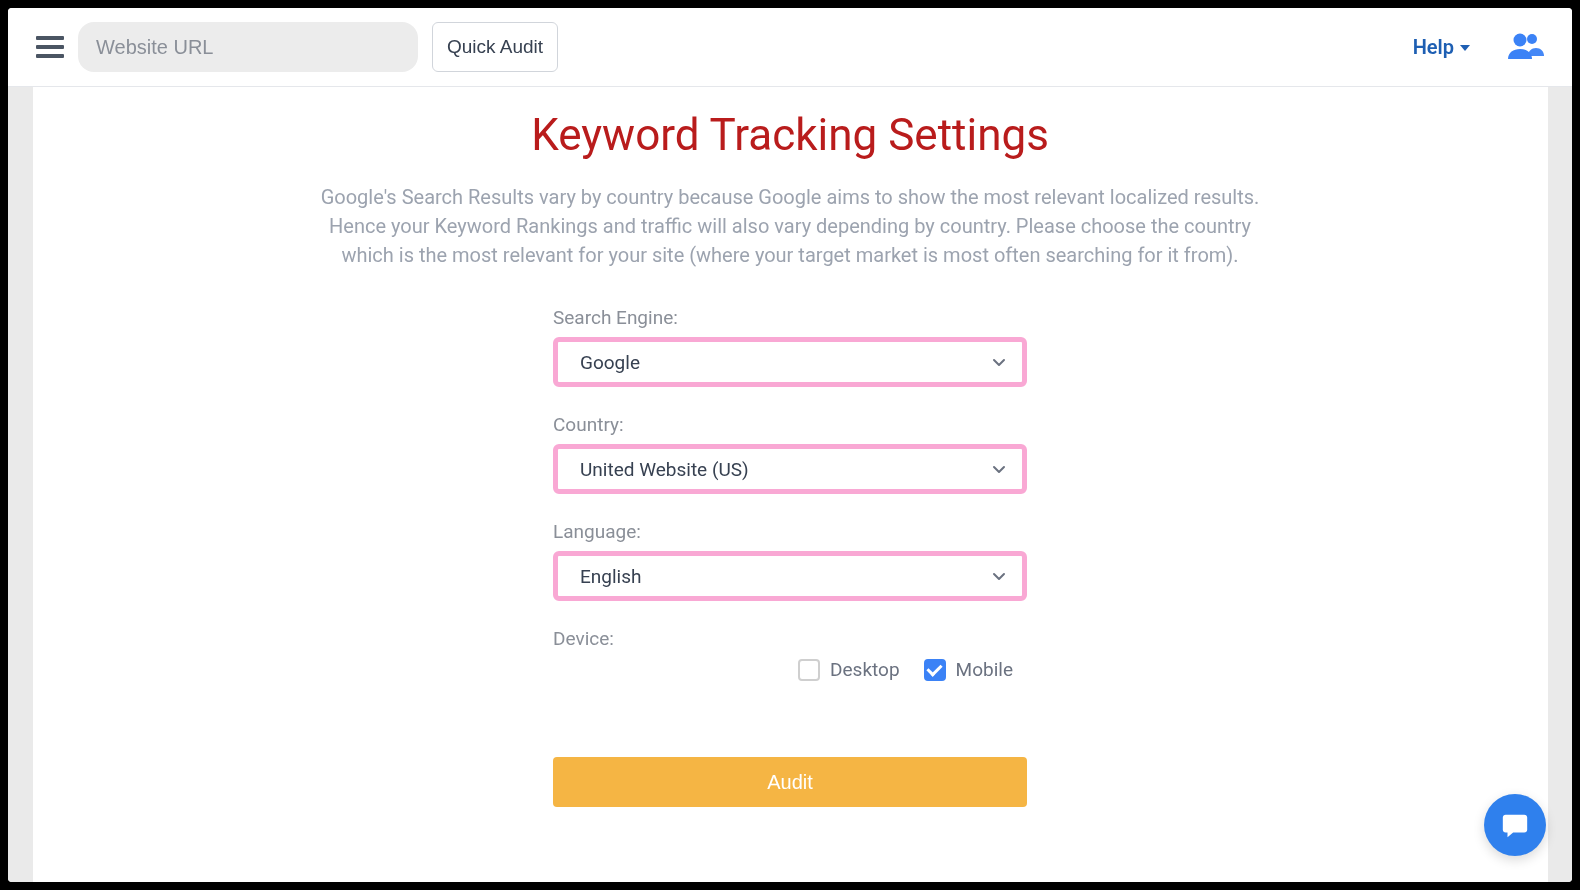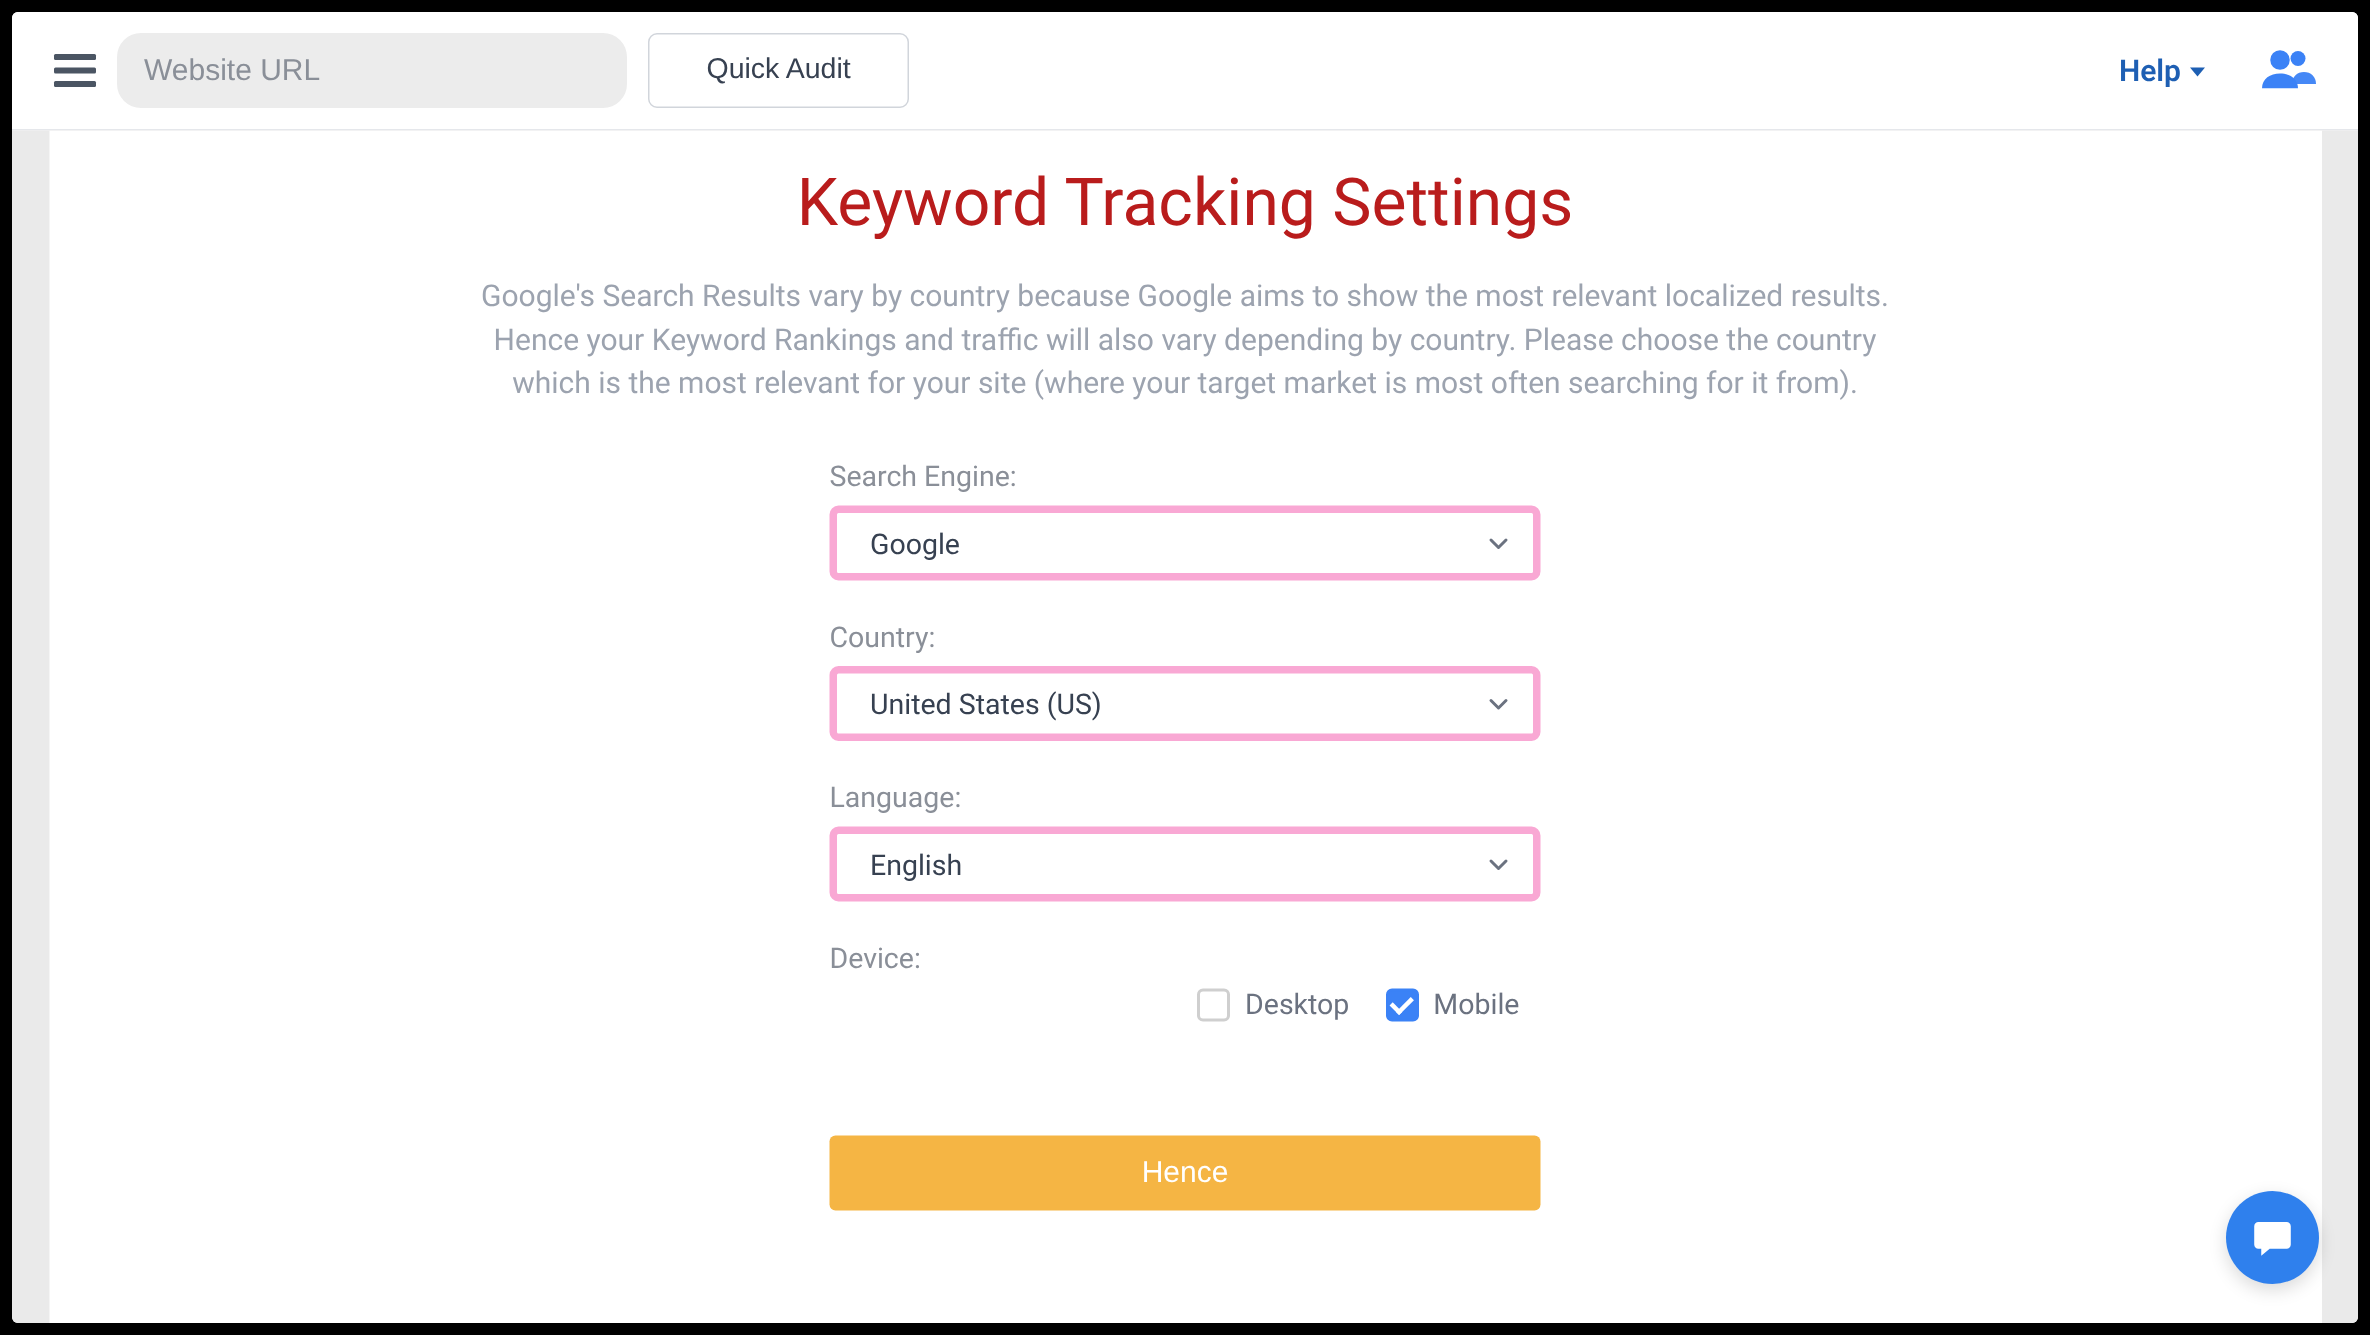--- a/index.html
+++ b/index.html
@@ -52,21 +52,21 @@
     border: none;
     border-radius: 16px;
     padding: 0 18px;
     font-size: 20px;
     color: #a16207;
     outline: none;
   }
   .url-input::placeholder { color: #8a8f98; }
   .quick-audit-btn {
     height: 50px;
-    padding: 0 38px;
+    padding: 0 14px;
     background: #fff;
     border: 1px solid #d1d5db;
     border-radius: 6px;
     font-size: 19px;
     color: #374151;
     cursor: pointer;
   }
   .header-spacer { flex: 1; }
   .help-link {
     color: #1e5fb3;
@@ -252,21 +252,21 @@
               <svg width="14" height="14" viewBox="0 0 14 14">
                   <path d="M2 5l5 5 5-5" stroke="#6b7280" stroke-width="2" fill="none" stroke-linecap="round" stroke-linejoin="round"></path>
                 </svg>
             </span>
           </div>
         </div>
 
         <div class="field">
           <label class="field-label">Country:</label>
           <div class="select">
-            <span class="select-value">United States (US)</span>
+            <span class="select-value">United Website (US)</span>
             <span class="chevron">
               <svg width="14" height="14" viewBox="0 0 14 14">
                   <path d="M2 5l5 5 5-5" stroke="#6b7280" stroke-width="2" fill="none" stroke-linecap="round" stroke-linejoin="round"></path>
                 </svg>
             </span>
           </div>
         </div>
 
         <div class="field">
           <label class="field-label">Language:</label>
@@ -283,21 +283,21 @@
         <div class="field">
           <label class="field-label">Device:</label>
           <div class="device-row">
             <span id="cb-desktop" class="checkbox"></span>
             <span class="check-label">Desktop</span>
             <span id="cb-mobile" class="checkbox checked"></span>
             <span class="check-label">Mobile</span>
           </div>
         </div>
 
-        <button class="next-btn">Hence</button>
+        <button class="next-btn">Audit</button>
       </div>
     </div>
   </div>
 
   <div class="chat-fab">
     <svg width="30" height="30" viewBox="0 0 32 32" fill="#fff">
       <path d="M6 5h20c1.7 0 3 1.3 3 3v13c0 1.7-1.3 3-3 3H14l-6 5v-5H6c-1.7 0-3-1.3-3-3V8c0-1.7 1.3-3 3-3z"></path>
     </svg>
   </div>
 </div>

